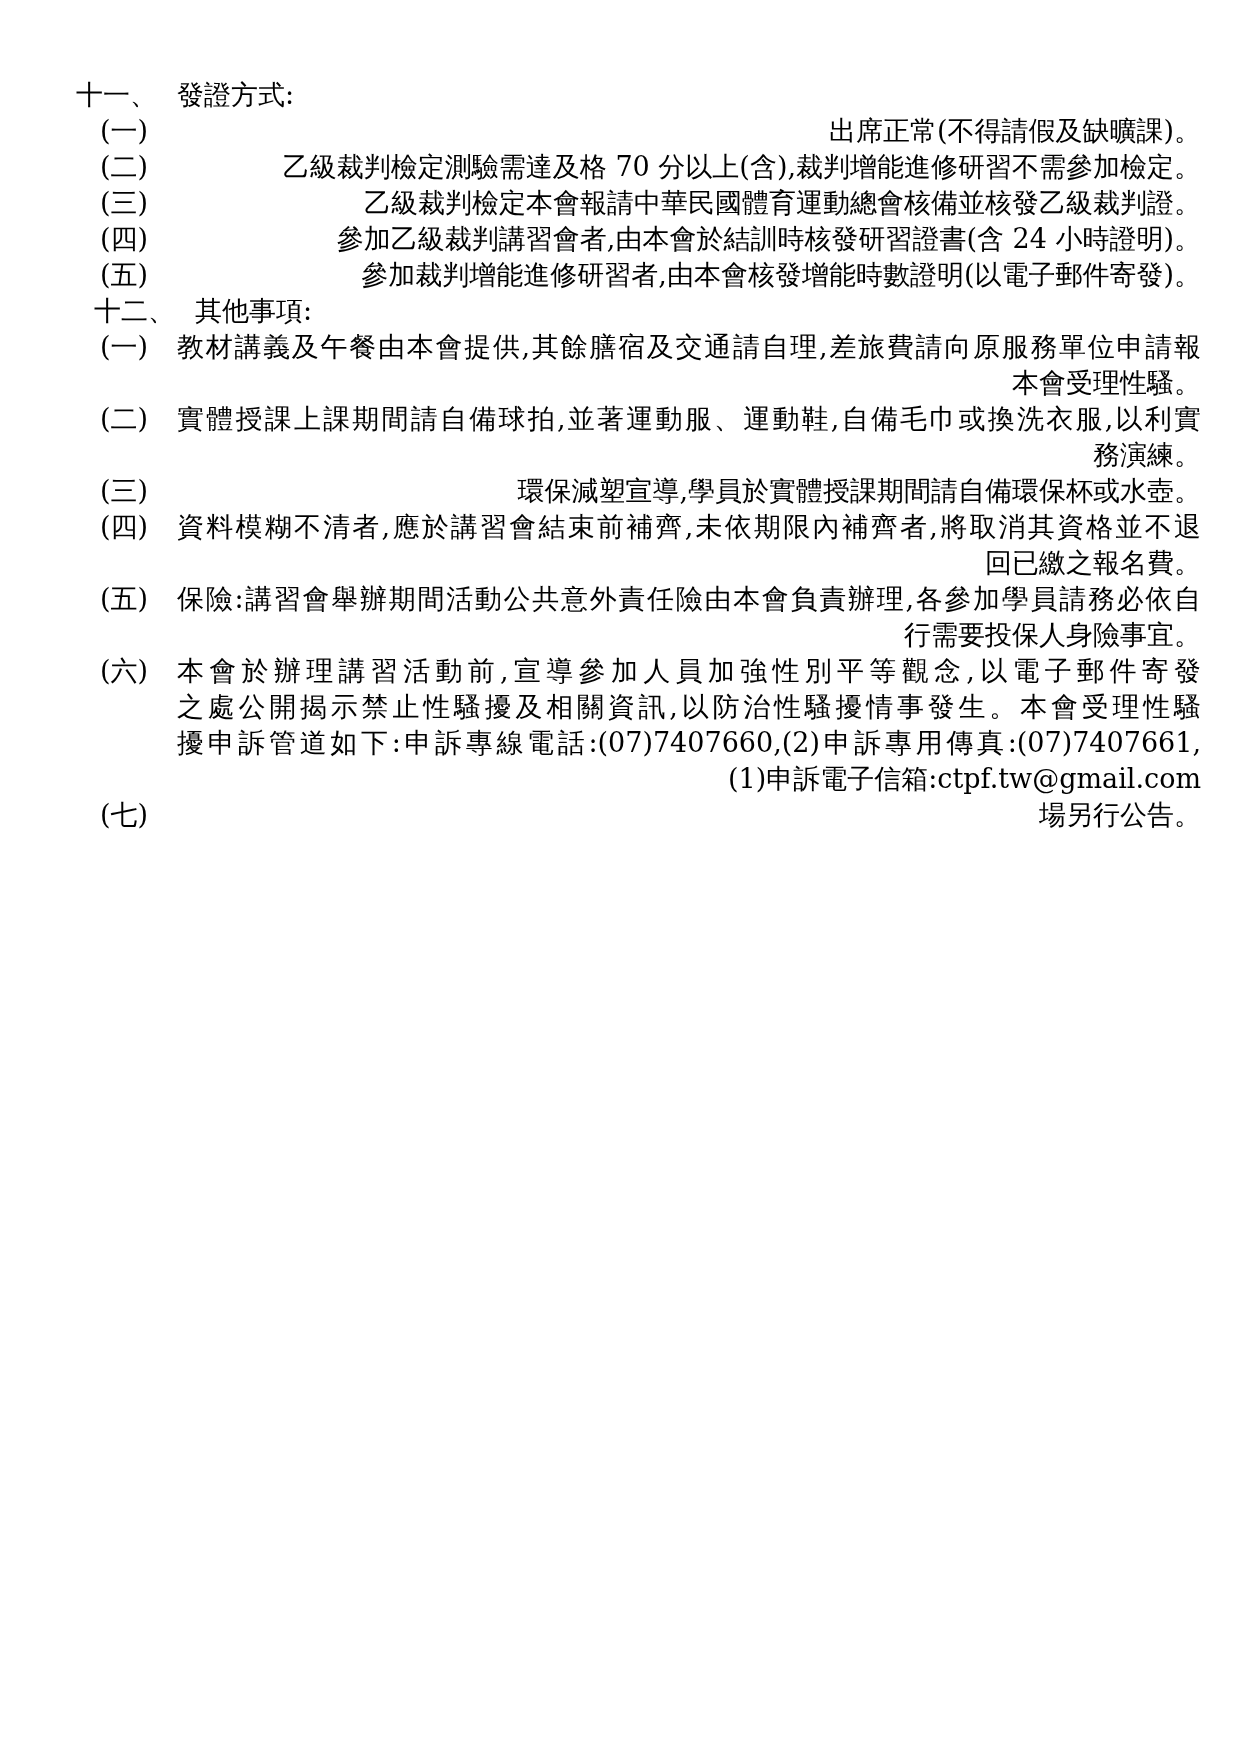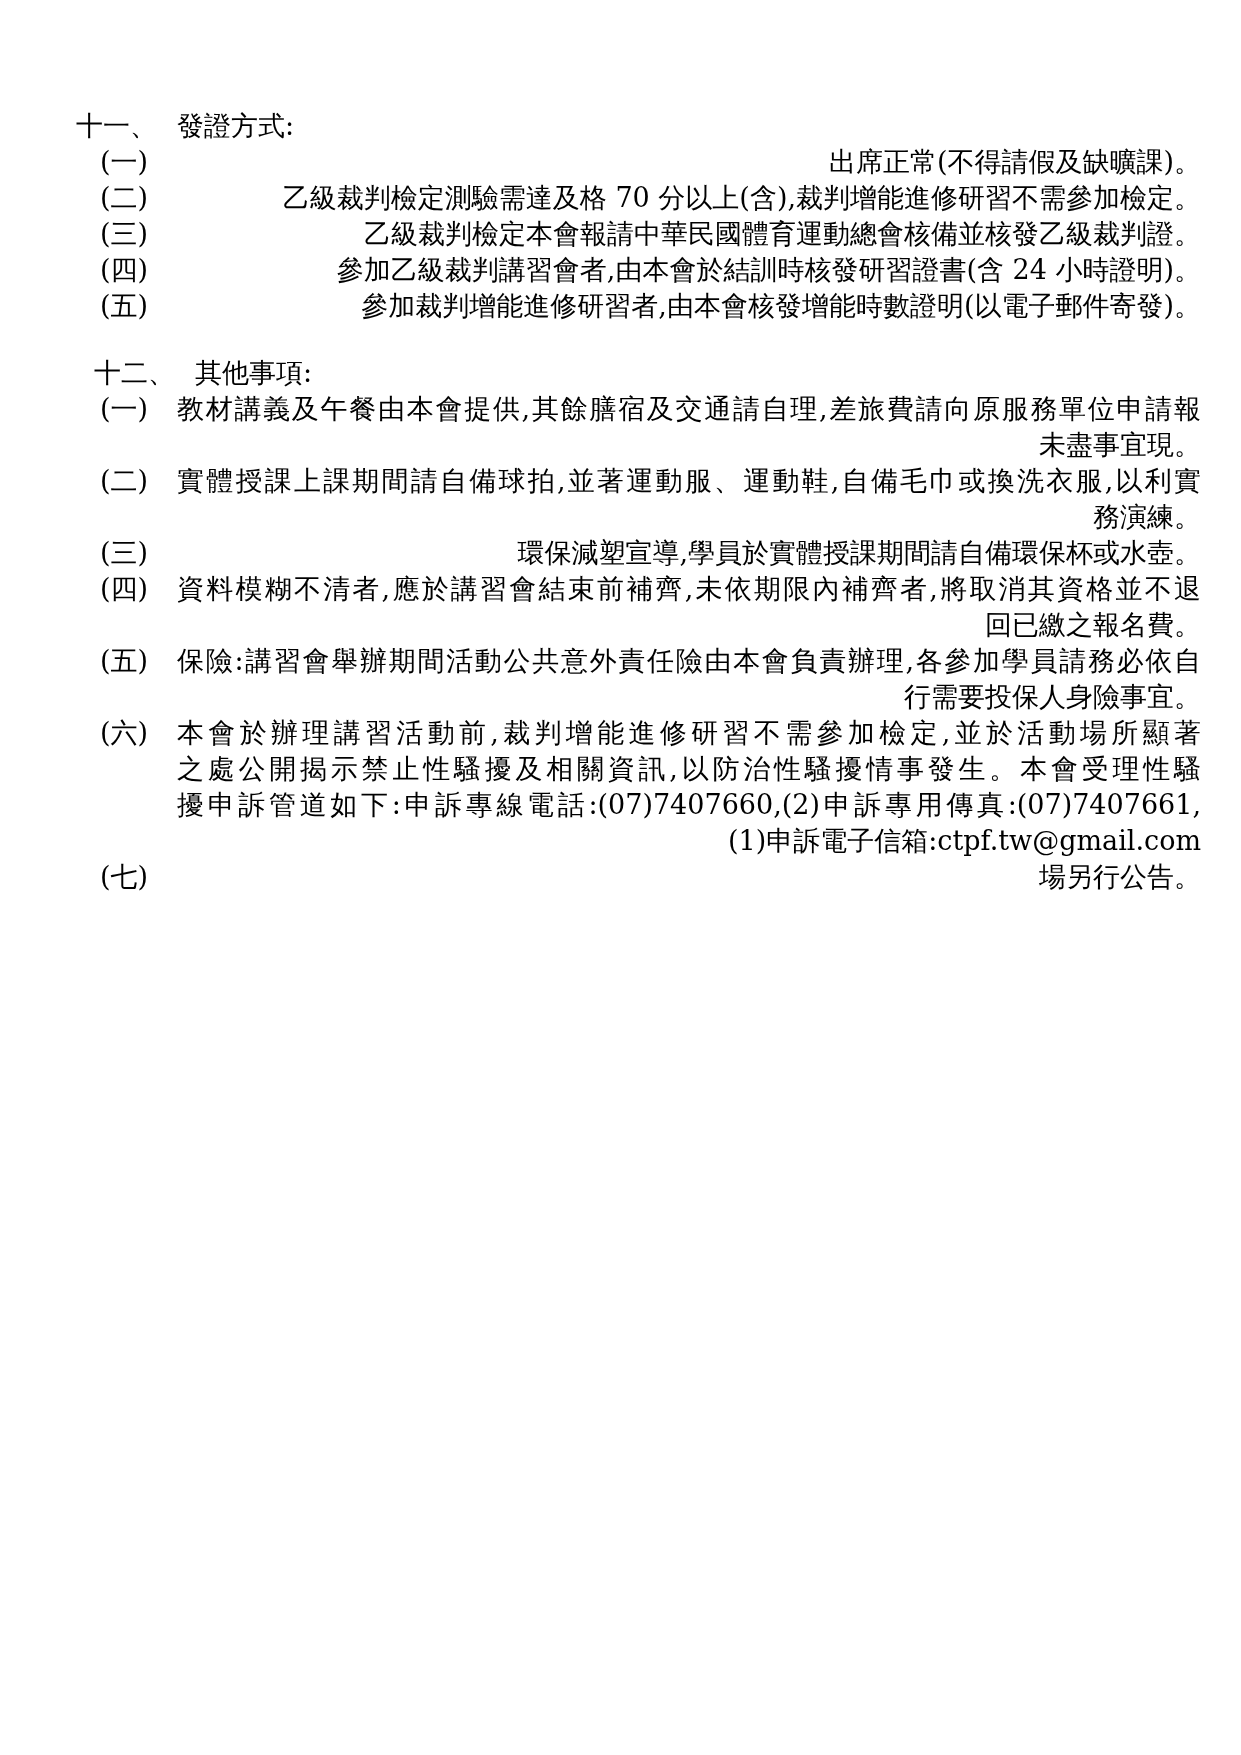--- a/index.html
+++ b/index.html
@@ -15,21 +15,20 @@
     overflow: hidden;
   }
   .doc {
     padding-top: 77px;
     font-size: 27px;
     line-height: 36px;
   }
   .heading {
     padding-left: 76px;
     white-space: nowrap;
-    margin-top: 31px;
   }
   .heading.indent2 {
     padding-left: 94px;
   }
   .heading .num {
     display: inline-block;
     width: 101px;
   }
   .item {
     display: flex;
@@ -84,21 +83,21 @@
       <span class="marker">(五)</span>
       <div class="text">
         <div class="line">參加裁判增能進修研習者,由本會核發增能時數證明(以電子郵件寄發)。</div>
       </div>
     </div>
     <div class="heading indent2"><span class="num">十二、</span><span class="title">其他事項:</span></div>
     <div class="item">
       <span class="marker">(一)</span>
       <div class="text">
         <div class="line justify">教材講義及午餐由本會提供,其餘膳宿及交通請自理,差旅費請向原服務單位申請報</div>
-        <div class="line">未盡事宜現。</div>
+        <div class="line">本會受理性騷。</div>
       </div>
     </div>
     <div class="item">
       <span class="marker">(二)</span>
       <div class="text">
         <div class="line justify">實體授課上課期間請自備球拍,並著運動服、運動鞋,自備毛巾或換洗衣服,以利實</div>
         <div class="line">務演練。</div>
       </div>
     </div>
     <div class="item">
@@ -117,21 +116,21 @@
     <div class="item">
       <span class="marker">(五)</span>
       <div class="text">
         <div class="line justify">保險:講習會舉辦期間活動公共意外責任險由本會負責辦理,各參加學員請務必依自</div>
         <div class="line">行需要投保人身險事宜。</div>
       </div>
     </div>
     <div class="item">
       <span class="marker">(六)</span>
       <div class="text">
-        <div class="line justify">本會於辦理講習活動前,裁判增能進修研習不需參加檢定,並於活動場所顯著</div>
+        <div class="line justify">本會於辦理講習活動前,宣導參加人員加強性別平等觀念,以電子郵件寄發</div>
         <div class="line justify">之處公開揭示禁止性騷擾及相關資訊,以防治性騷擾情事發生。本會受理性騷</div>
         <div class="line justify">擾申訴管道如下:申訴專線電話:(07)7407660,(2)申訴專用傳真:(07)7407661,</div>
         <div class="line">(1)申訴電子信箱:ctpf.tw@gmail.com</div>
       </div>
     </div>
     <div class="item">
       <span class="marker">(七)</span>
       <div class="text">
         <div class="line">場另行公告。</div>
       </div>

